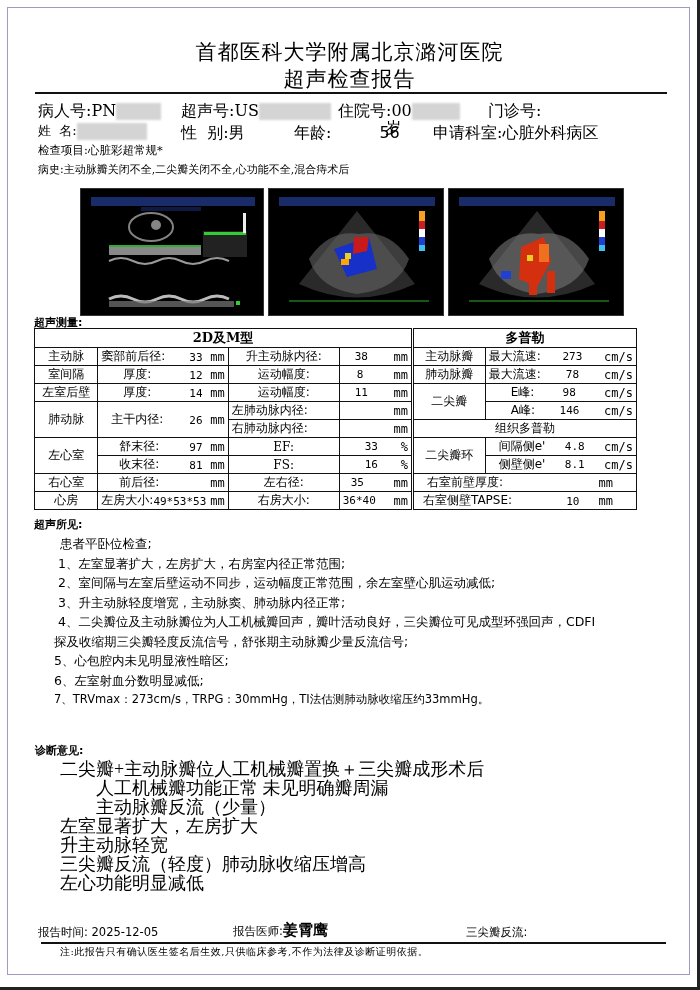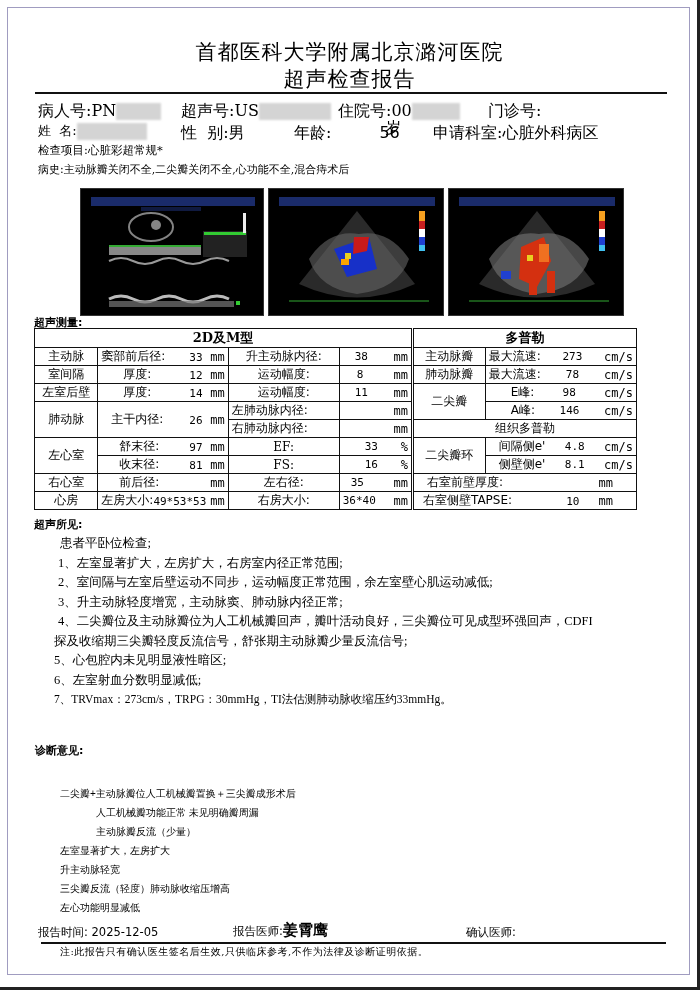--- a/index.html
+++ b/index.html
@@ -25,23 +25,23 @@
 
   table.meas { position: absolute; border-collapse: collapse; font-size: 12px; font-family: "DejaVu Sans", sans-serif; }
   table.meas td { border: 1px solid #111; height: 17px; padding: 0 3px; white-space: nowrap; }
   .c { text-align: center; }
   .hd { font-family: "DejaVu Serif", serif; font-weight: bold; font-size: 13px; text-align: center; }
   .num { font-family: "DejaVu Sans Mono", monospace; font-size: 11px; }
   .unit { font-family: "DejaVu Sans Mono", monospace; font-size: 12px; }
   .inner { display: flex; justify-content: space-between; align-items: center; }
 
   .findings { position: absolute; left: 50px; top: 526px; font-size: 12.5px; line-height: 19.5px; font-family: "DejaVu Sans", sans-serif; }
-  .findings .f-line { white-space: nowrap; font-family: Liberation Serif, serif; }
-
-  .diag { position: absolute; left: 52px; top: 776px; font-size: 10px; line-height: 19px; font-family: Liberation Sans, sans-serif; }
+  .findings .f-line { white-space: nowrap; }
+
+  .diag { position: absolute; left: 52px; top: 752px; font-size: 18px; line-height: 19px; font-family: Liberation Serif, serif; }
   .diag .d-line { white-space: nowrap; }
 
   .footer { position: absolute; top: 917px; font-size: 11.5px; font-family: "DejaVu Sans", sans-serif; white-space: nowrap; }
   .signature { font-family: "DejaVu Serif", serif; font-size: 15px; font-weight: bold; }
   .rule-bottom { position: absolute; left: 33px; top: 934px; width: 625px; height: 2px; background: #111; }
   .note { position: absolute; left: 52px; top: 937px; font-size: 10px; font-family: "DejaVu Serif", serif; letter-spacing: 0.5px; white-space: nowrap; }
 </style>
 </head>
 <body>
 
@@ -410,17 +410,17 @@
     <div class="d-line">左心功能明显减低</div>
   </div>
 
   <div class="footer" style="left:30px;">
     <span>报告时间:</span>&nbsp;<span>2025-12-05</span>
   </div>
   <div class="footer" style="left:225px; top:913px;">
     <span style="font-size:11.5px">报告医师:</span><span class="signature">姜霄鹰</span>
   </div>
   <div class="footer" style="left:458px;">
-    <span>确认医师:</span><span></span>
+    <span>三尖瓣反流:</span><span></span>
   </div>
   <div class="rule-bottom"></div>
   <div class="note">注:此报告只有确认医生签名后生效,只供临床参考,不作为法律及诊断证明依据。</div>
 </div>
 
 </body></html>

